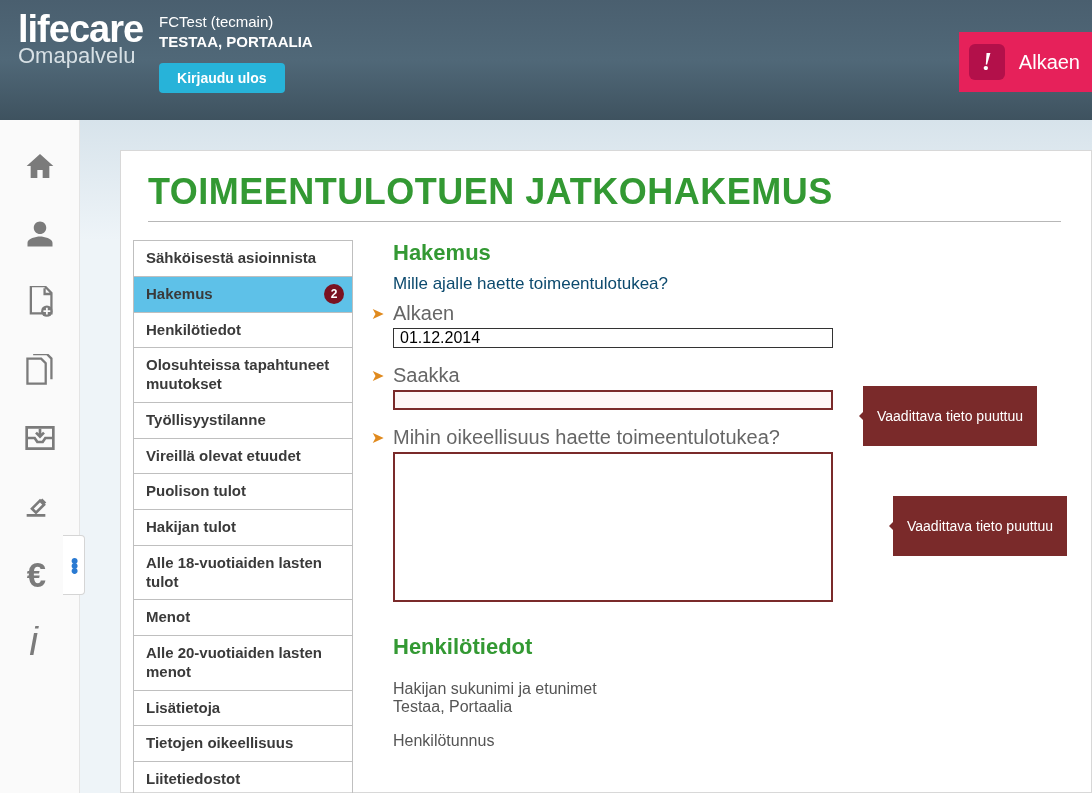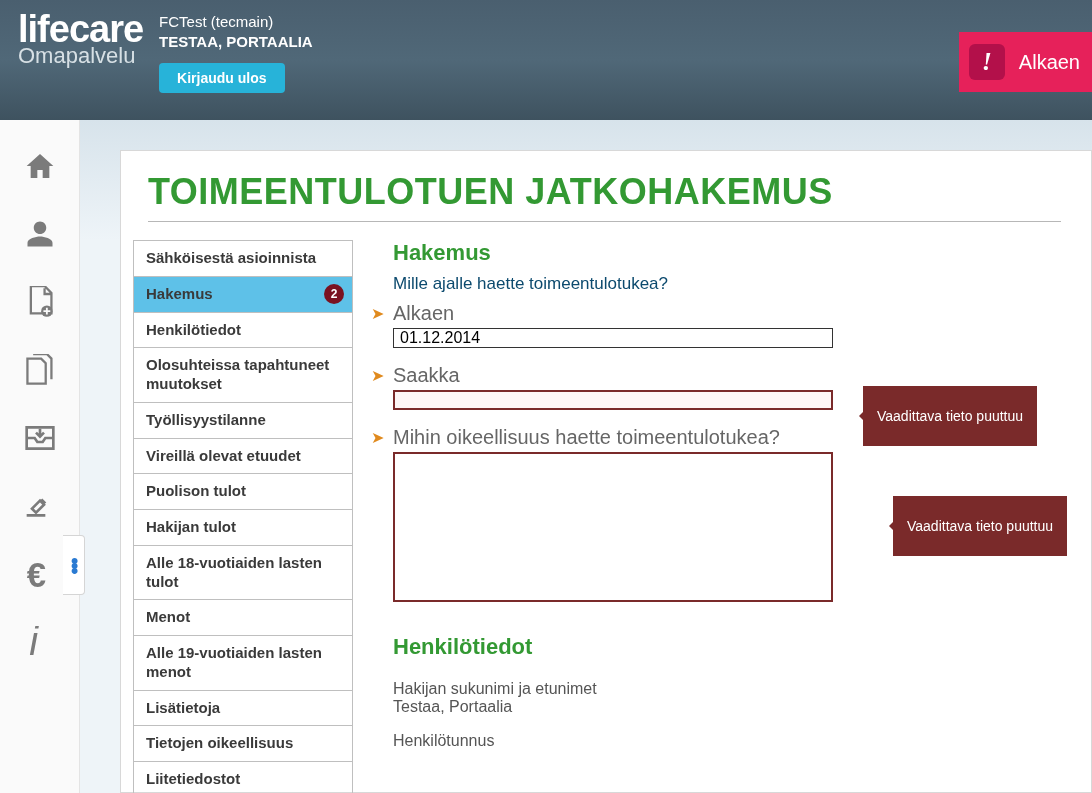--- a/index.html
+++ b/index.html
@@ -141,21 +141,21 @@
             <span class="badge">2</span>
           </div>
           <div class="nav-item">Henkilötiedot</div>
           <div class="nav-item">Olosuhteissa tapahtuneet muutokset</div>
           <div class="nav-item">Työllisyystilanne</div>
           <div class="nav-item">Vireillä olevat etuudet</div>
           <div class="nav-item">Puolison tulot</div>
           <div class="nav-item">Hakijan tulot</div>
           <div class="nav-item">Alle 18-vuotiaiden lasten tulot</div>
           <div class="nav-item">Menot</div>
-          <div class="nav-item">Alle 19-vuotiaiden lasten menot</div>
+          <div class="nav-item">Alle 20-vuotiaiden lasten menot</div>
           <div class="nav-item">Lisätietoja</div>
           <div class="nav-item">Tietojen oikeellisuus</div>
           <div class="nav-item">Liitetiedostot</div>
         </div>
 
         <div class="form-area">
           <div class="section-head">Hakemus</div>
           <div class="q-label">Mille ajalle haette toimeentulotukea?</div>
 
           <div class="field-row">

